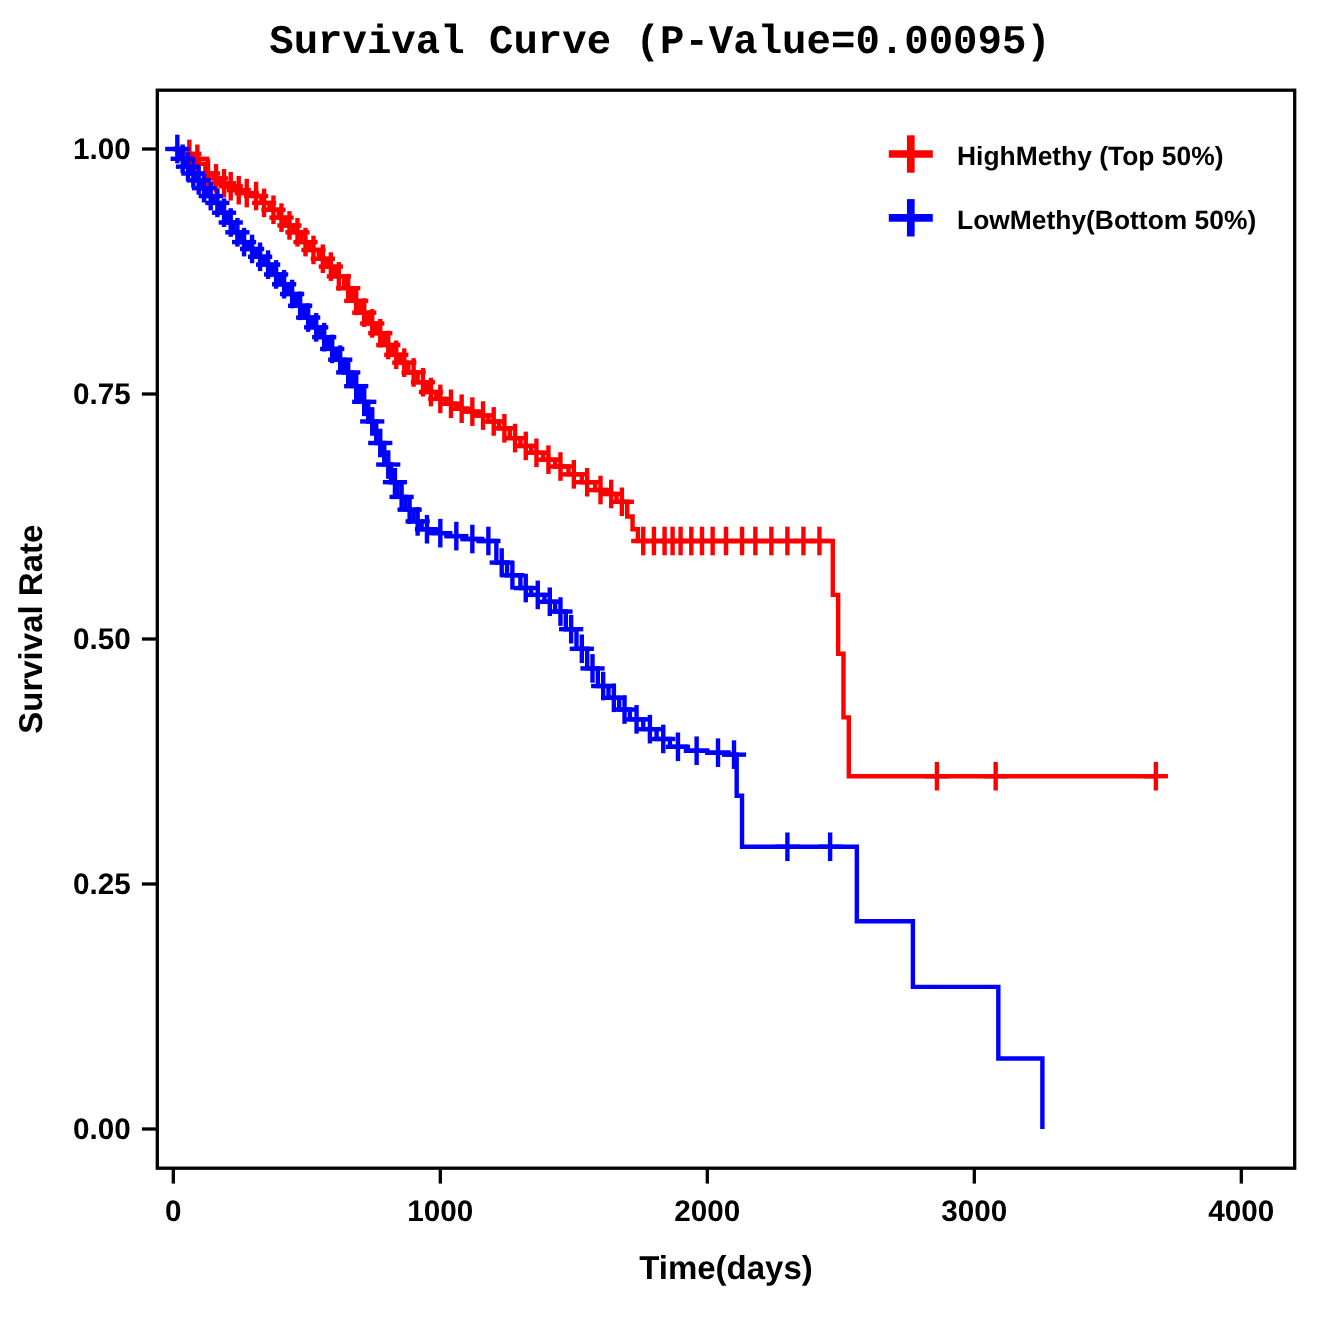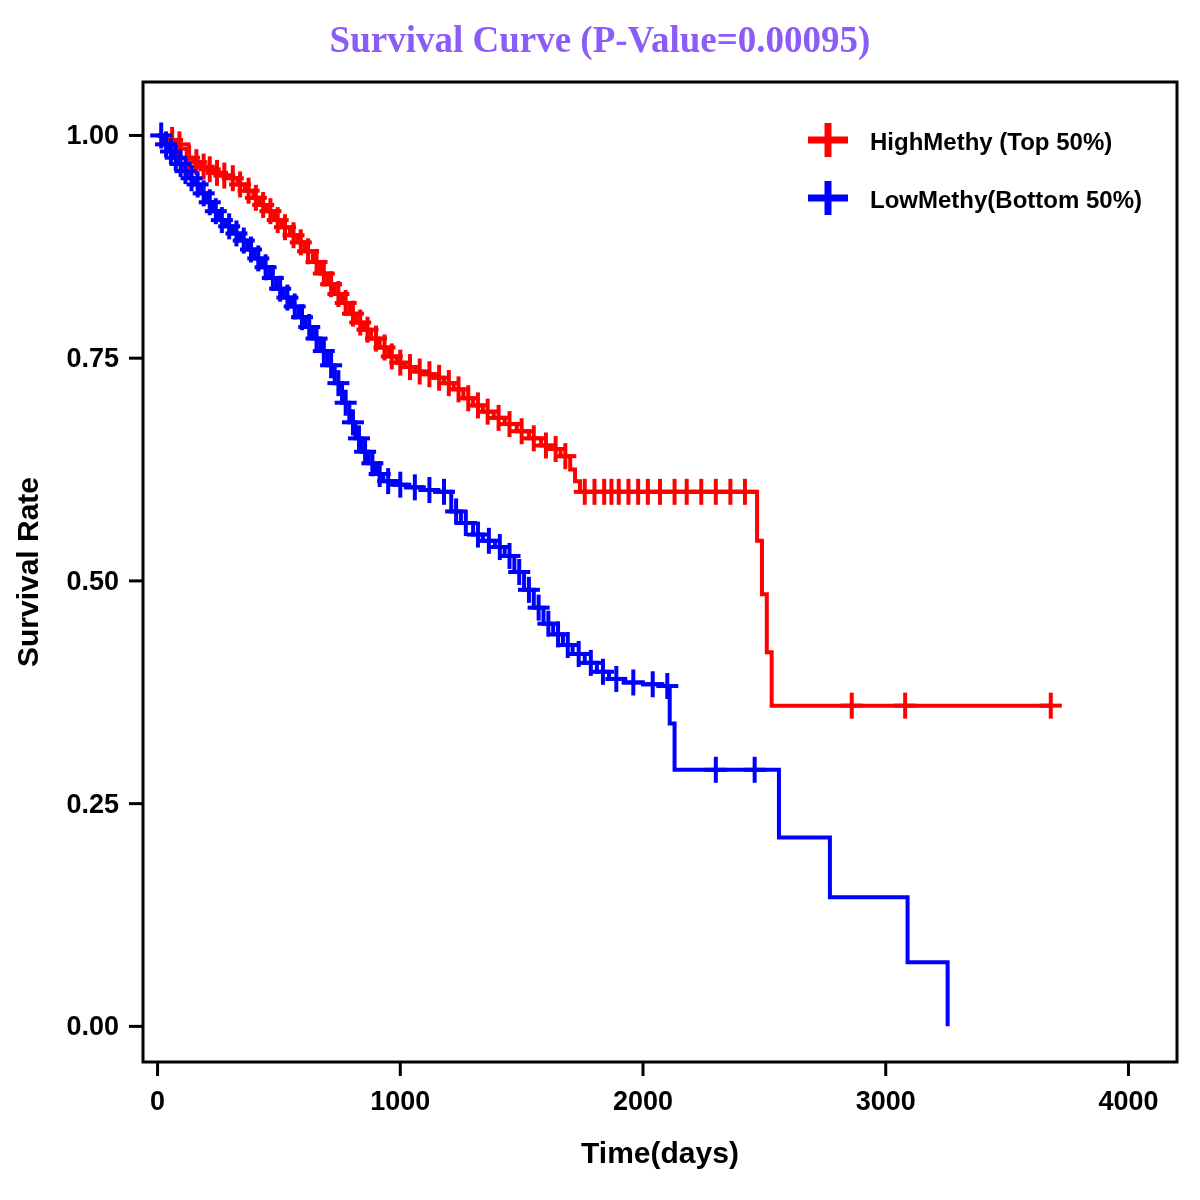--- a/index.html
+++ b/index.html
@@ -1,22 +1,22 @@
 <!DOCTYPE html>
 <html><head>
 <meta charset="utf-8">
 <title>Survival Curve</title>
 <style>
   html,body{margin:0;padding:0;background:#ffffff;}
   body{width:1200px;height:1200px;font-family:"Liberation Sans",sans-serif;overflow:hidden;}
   #root{position:relative;width:1200px;height:1200px;background:#ffffff;}
   #chart-title{
     position:absolute;left:0;top:18px;width:1200px;text-align:center;
-    font-size:37px;font-weight:bold;color:#8b5cf6;letter-spacing:0px;
-    font-family:Liberation Serif, serif;
+    font-size:37px;font-weight:bold;color:#000000;letter-spacing:0px;
+    font-family:Liberation Mono, monospace;
   }
   #plot-svg{position:absolute;left:0;top:0;width:1200px;height:1200px;display:block;}
   .axis-title{font-size:30px;font-weight:bold;fill:#000000;font-family:"Liberation Sans",sans-serif;}
   .tick-label{font-size:27px;font-weight:bold;fill:#000000;font-family:"Liberation Sans",sans-serif;}
   .legend-label{font-size:24px;font-weight:bold;fill:#000000;font-family:"Liberation Sans",sans-serif;}
 </style>
 </head>
 <body>
 
 <div id="root">

